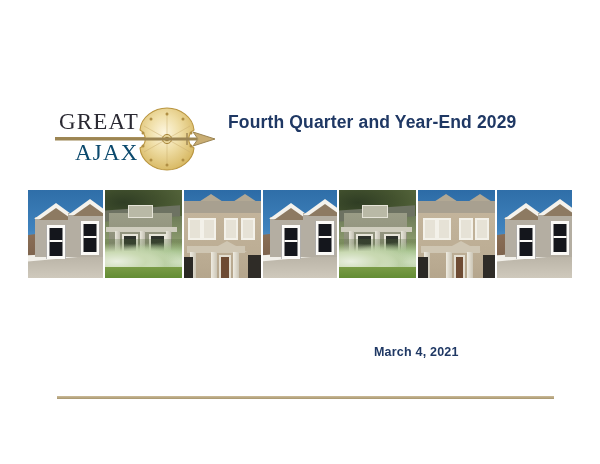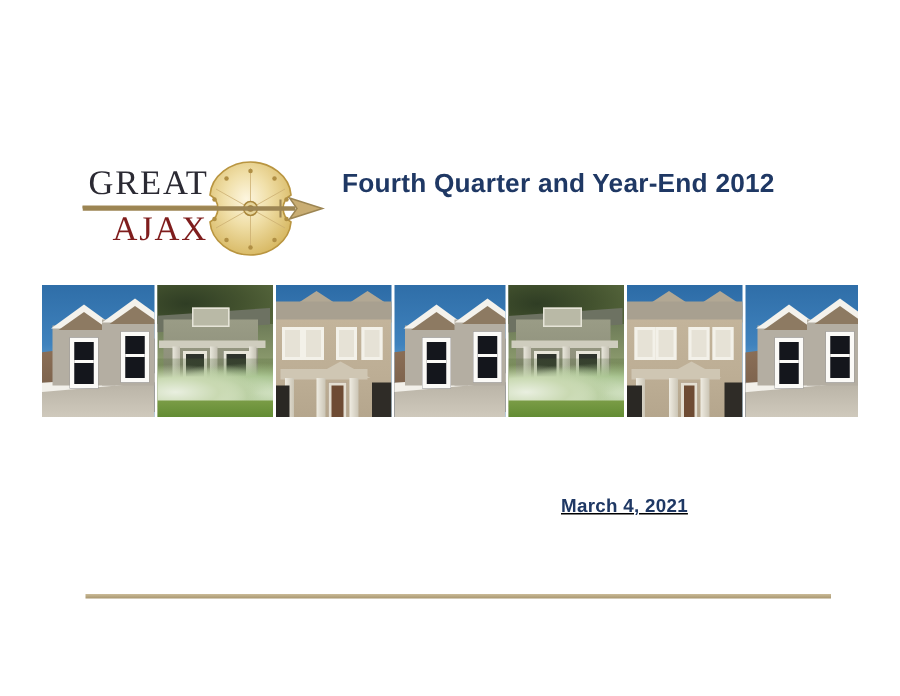--- a/index.html
+++ b/index.html
@@ -36,21 +36,21 @@
   #logo-great {
     left: 4px;
     top: 6px;
     font-size: 23px;
     color: #2b2a33;
   }
   #logo-ajax {
     left: 20px;
     top: 37px;
     font-size: 23px;
-    color: #7f1d1d;
+    color: #0c4a6e;
   }
   #logo-rule {
     position: absolute;
     left: 0px;
     top: 33px;
     width: 128px;
     height: 2px;
     background: linear-gradient(to right, #9c8553, #c6ab72);
   }
   
@@ -249,22 +249,21 @@
   }
   .scene-twostory .dark-right {
     position: absolute; right: 0; top: 74%; width: 16%; height: 26%;
     background: #2f2c27;
   }
 
   
   #date-block {
     position: absolute;
     left: 374px;
-    top: 330px;
-    text-decoration: underline;
+    top: 345px;
   }
   #date-text {
     font-family: "Liberation Sans", sans-serif;
     font-weight: bold;
     font-size: 12.5px;
     color: #1f3864;
     white-space: nowrap;
     letter-spacing: 0.2px;
   }
 
@@ -328,21 +327,21 @@
     </svg>
 
     <svg id="logo-arrow" viewBox="0 0 165 18">
       <line x1="0" y1="9" x2="142" y2="9" stroke="#9c8553" stroke-width="3"></line>
       <path d="M138 2 L160 9 L138 16 L143 9 Z" fill="#c9ad73" stroke="#9c8553" stroke-width="1"></path>
       <line x1="132" y1="3" x2="132" y2="15" stroke="#9c8553" stroke-width="1.4"></line>
     </svg>
   </div>
 
   <div id="title-block">
-    <div class="title-line">Fourth Quarter and Year-End 2012</div>
+    <div class="title-line">Fourth Quarter and Year-End 2029</div>
   </div>
 
   <div id="photo-strip">
 
     <div class="photo w-narrow scene-dormers">
       <div class="roof-main"></div>
         <div class="wall"></div>
         <div class="soffit"></div>
       <div class="dormer dormer-a">
           <div class="gable"></div>

